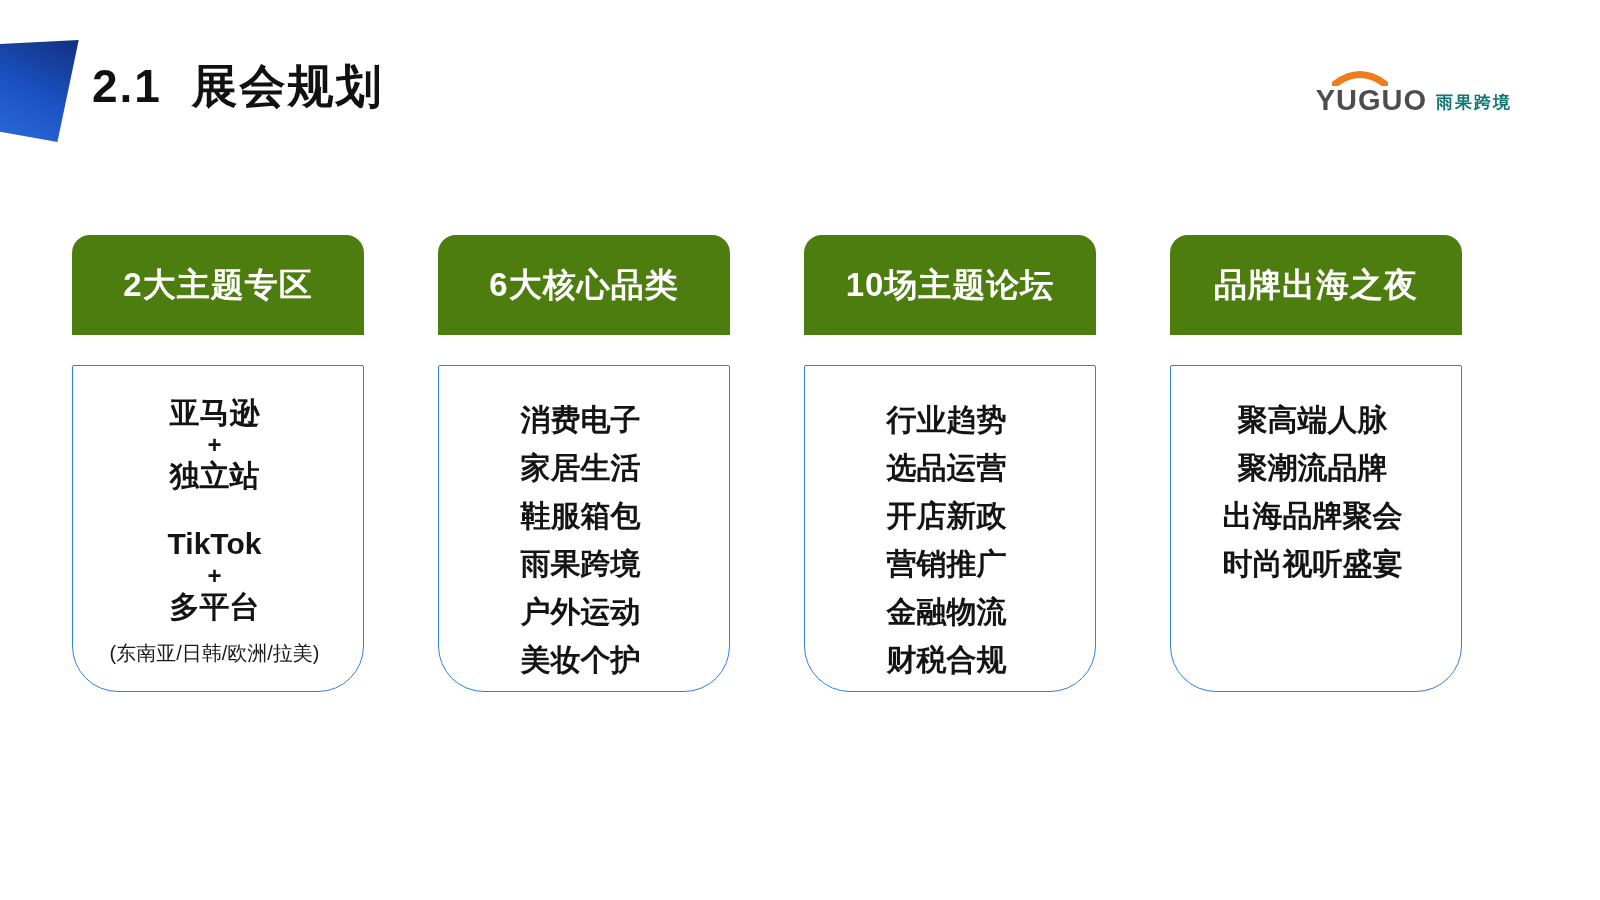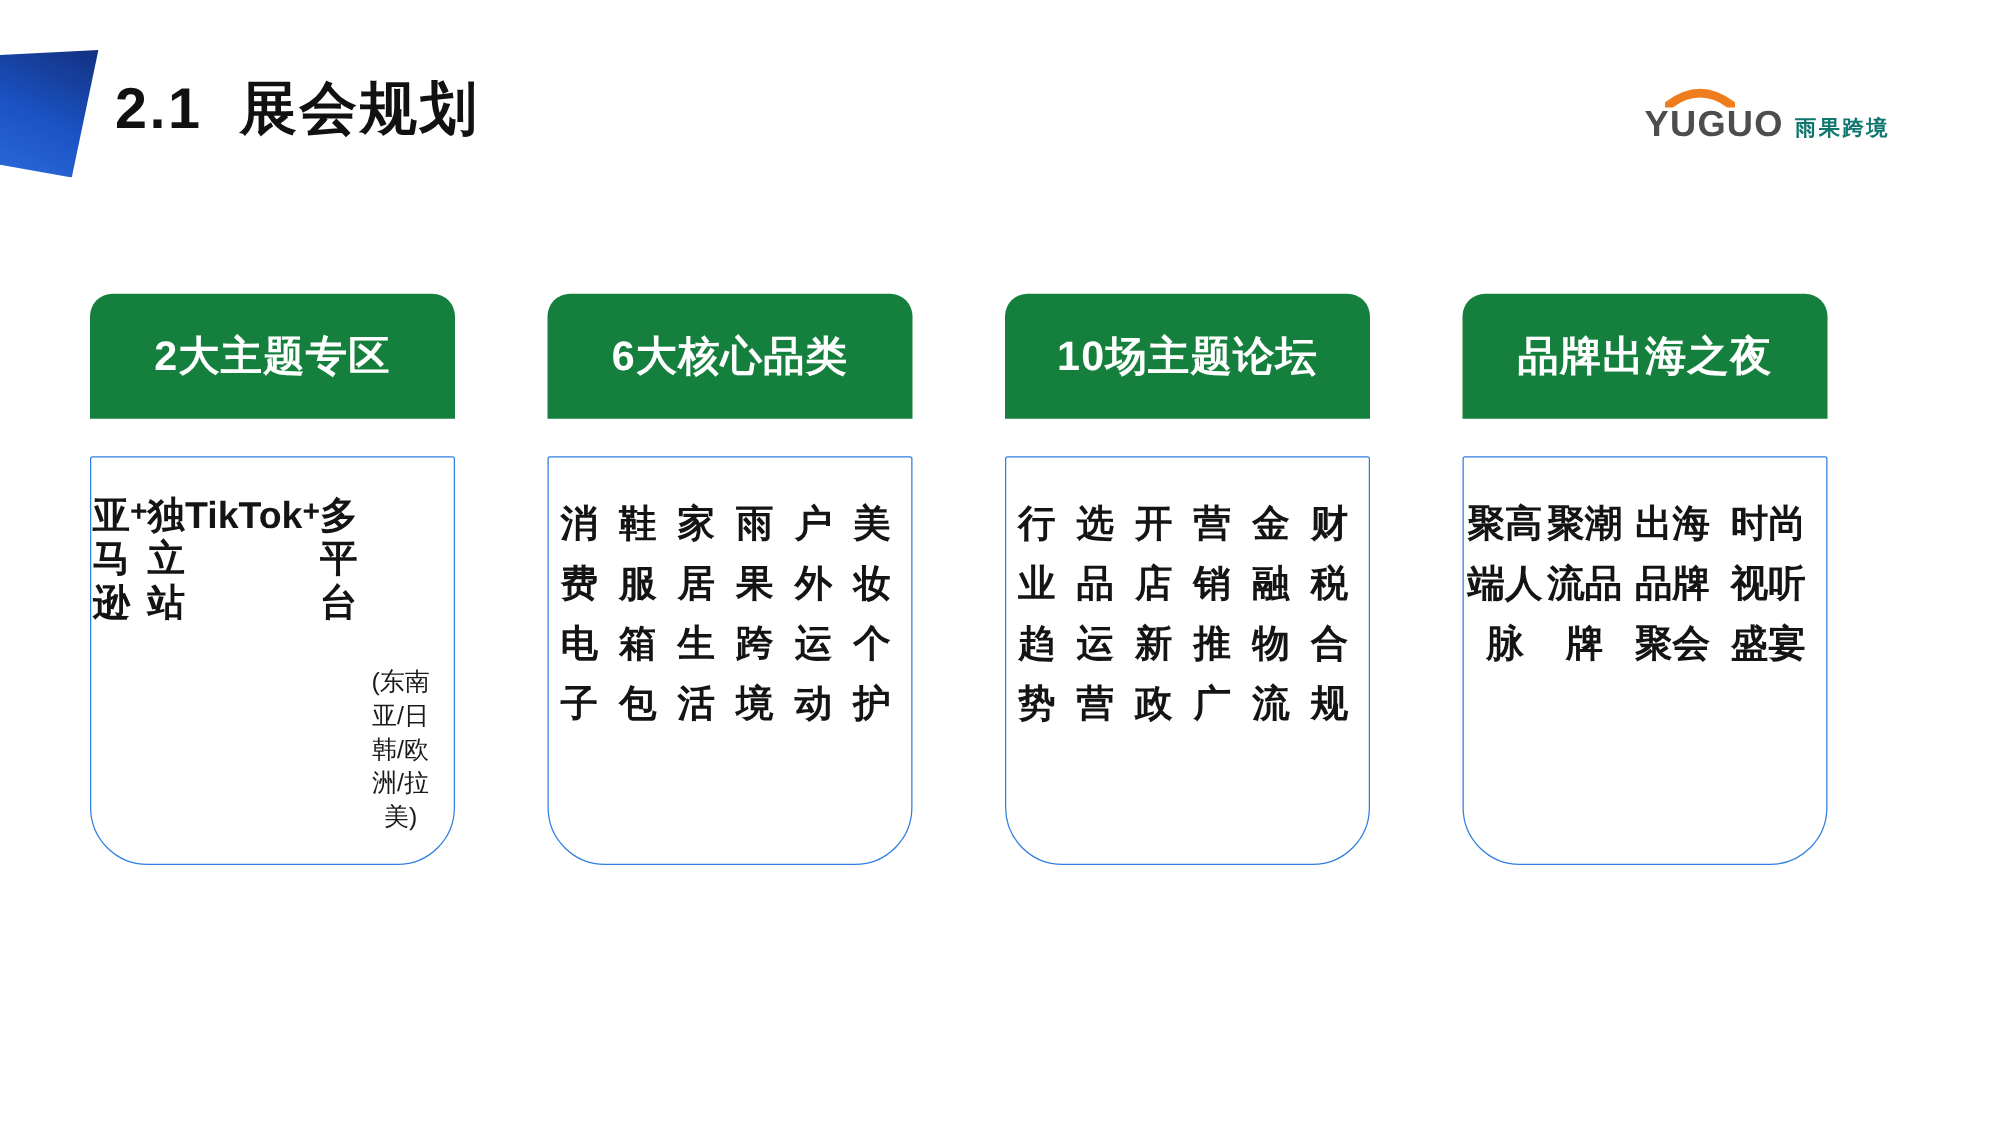--- a/index.html
+++ b/index.html
@@ -22,30 +22,30 @@
   .logo-yuguo{position:relative;font-size:29px;font-weight:800;color:#4d4d4d;letter-spacing:1px;padding-top:16px;line-height:1;}
   .logo-arc{position:absolute;top:0;left:16px;width:56px;height:16px;}
   .logo-cn{font-size:17px;font-weight:700;color:#0f766e;line-height:1.2;padding-bottom:2px;letter-spacing:2px;}
   
   .cards-row{
     position:absolute;left:72px;top:235px;width:1392px;
     display:flex;gap:74px;
   }
   .card{width:292px;display:flex;flex-direction:column;flex:0 0 auto;}
   .card-header{
-    height:100px;background:#15803d;border-radius:18px 18px 0 0;
+    height:100px;background:#4d7c0f;border-radius:18px 18px 0 0;
     color:#ffffff;font-size:33px;font-weight:800;letter-spacing:1px;
     display:flex;align-items:center;justify-content:center;
   }
   .card-body{
     margin-top:30px;height:327px;box-sizing:border-box;
     border:1.5px solid #2e7fe0;border-radius:2px 2px 46px 46px;
     padding:30px 8px 22px 1px;text-align:center;
     font-size:30px;font-weight:600;color:#141414;
-    display:flex;flex-direction:row;
+    display:flex;flex-direction:column;
   }
   .card-line{line-height:1.6;}
   .card-body.tight .card-line{line-height:1.16;}
   .card-line.line-plus{font-size:24px;font-weight:700;line-height:1.0;}
   .card-spacer{height:34px;}
   .card-note{margin-top:auto;font-size:20px;font-weight:500;color:#1a1a1a;padding-bottom:2px;}
 </style>
 </head>
 <body>
 
@@ -74,22 +74,22 @@
         <div class="card-line">TikTok</div>
         <div class="card-line line-plus">+</div>
         <div class="card-line">多平台</div>
         <div class="card-note">(东南亚/日韩/欧洲/拉美)</div>
       </div>
     </div>
     <div class="card">
       <div class="card-header">6大核心品类</div>
       <div class="card-body">
         <div class="card-line">消费电子</div>
+        <div class="card-line">家居生活</div>
         <div class="card-line">鞋服箱包</div>
-        <div class="card-line">家居生活</div>
         <div class="card-line">雨果跨境</div>
         <div class="card-line">户外运动</div>
         <div class="card-line">美妆个护</div>
       </div>
     </div>
     <div class="card">
       <div class="card-header">10场主题论坛</div>
       <div class="card-body">
         <div class="card-line">行业趋势</div>
         <div class="card-line">选品运营</div>

